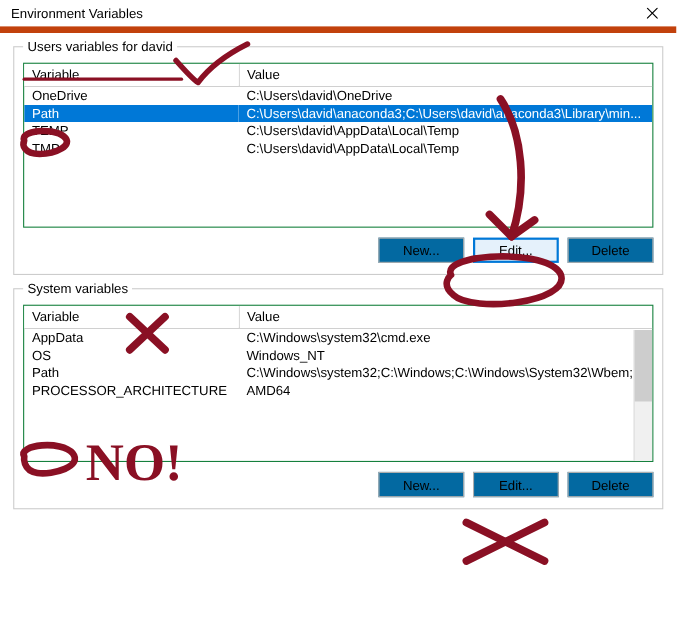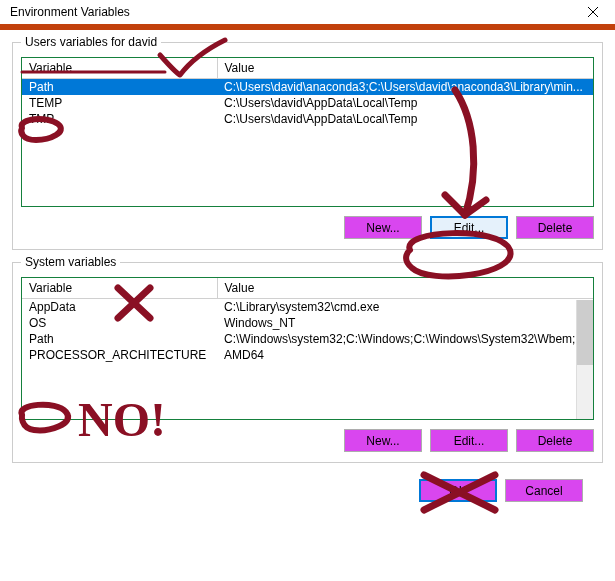--- a/index.html
+++ b/index.html
@@ -98,21 +98,21 @@
       justify-content: flex-end;
       gap: 8px;
       padding: 3px 8px 10px 8px;
     }
     button {
       font-family: inherit;
       font-size: 12px;
       padding: 4px 12px;
       min-width: 78px;
       height: 23px;
-      background: #d946ef;
+      background: #0369a1;
       border: 1px solid #adadad;
       cursor: default;
     }
     button.highlighted {
       border: 2px solid #0078d7;
       background: #e5f1fb;
       padding: 3px 11px;
     }
     button.default {
       border: 2px solid #0078d7;
@@ -155,20 +155,24 @@
             <col class="col-var">
             <col>
           </colgroup>
         <thead>
           <tr>
             <th>Variable</th>
             <th>Value</th>
           </tr>
         </thead>
         <tbody id="user-rows">
+            <tr>
+              <td>OneDrive</td>
+              <td>C:\Users\david\OneDrive</td>
+            </tr>
             <tr class="selected">
               <td>Path</td>
               <td>C:\Users\david\anaconda3;C:\Users\david\anaconda3\Library\min...</td>
             </tr>
             <tr>
               <td>TEMP</td>
               <td>C:\Users\david\AppData\Local\Temp</td>
             </tr>
             <tr>
               <td>TMP</td>
@@ -194,21 +198,21 @@
           </colgroup>
         <thead>
           <tr>
             <th>Variable</th>
             <th>Value</th>
           </tr>
         </thead>
         <tbody id="sys-rows">
             <tr>
               <td>AppData</td>
-              <td>C:\Library\system32\cmd.exe</td>
+              <td>C:\Windows\system32\cmd.exe</td>
             </tr>
             <tr>
               <td>OS</td>
               <td>Windows_NT</td>
             </tr>
             <tr>
               <td>Path</td>
               <td>C:\Windows\system32;C:\Windows;C:\Windows\System32\Wbem;...</td>
             </tr>
             <tr>
@@ -221,24 +225,20 @@
         <div class="thumb" style="height:55%;"></div>
       </div>
     </div>
     <div class="btn-row">
       <button>New...</button>
       <button>Edit...</button>
       <button>Delete</button>
     </div>
   </div>
 
-  <div class="footer">
-    <button class="default">OK</button>
-    <button>Cancel</button>
-  </div>
 
 </div>
 
 <svg class="annotations" width="615" height="581">
   <g stroke="#8a1024" fill="none" stroke-width="5" stroke-linecap="round" stroke-linejoin="round">
 
     <path d="M160 55 Q175 72 180 75 Q195 55 225 40"></path>
 
     <path d="M22 72 L165 72" stroke-width="3"></path>
 

